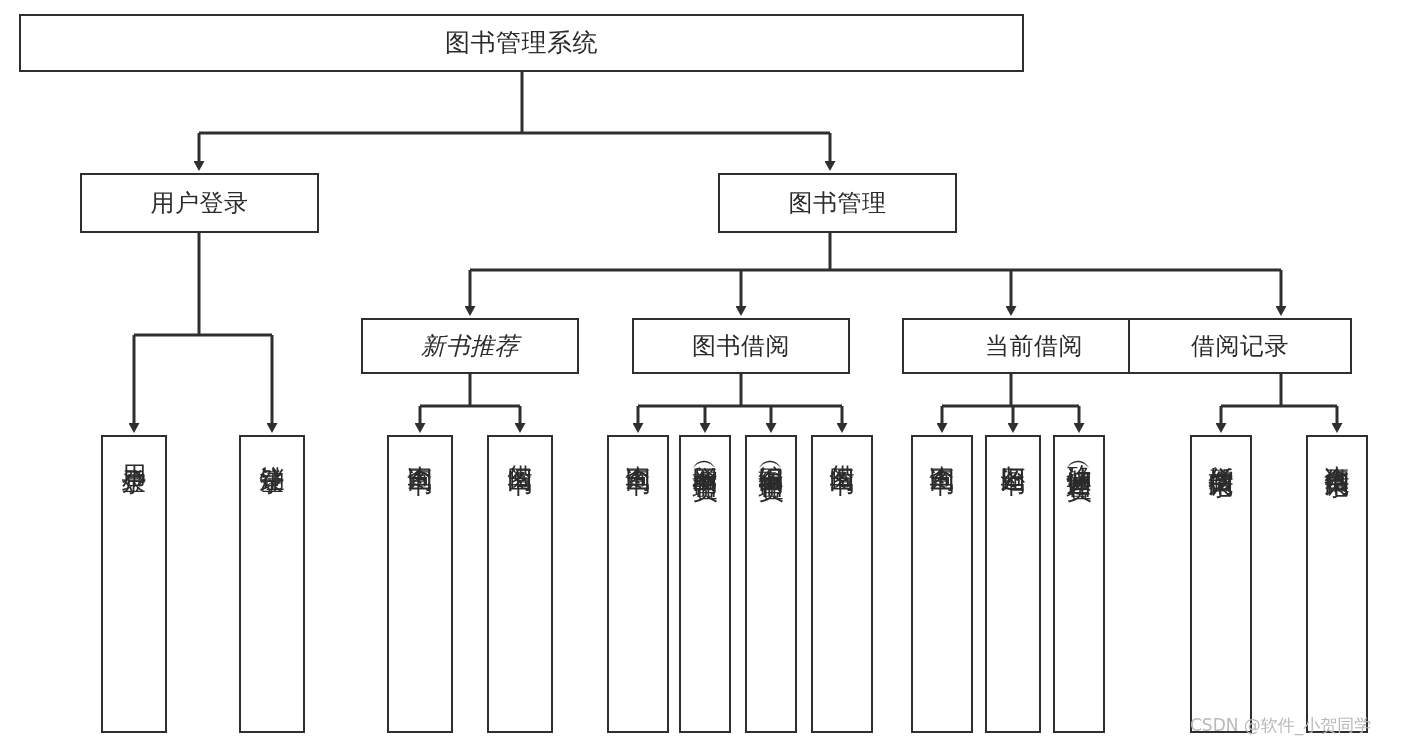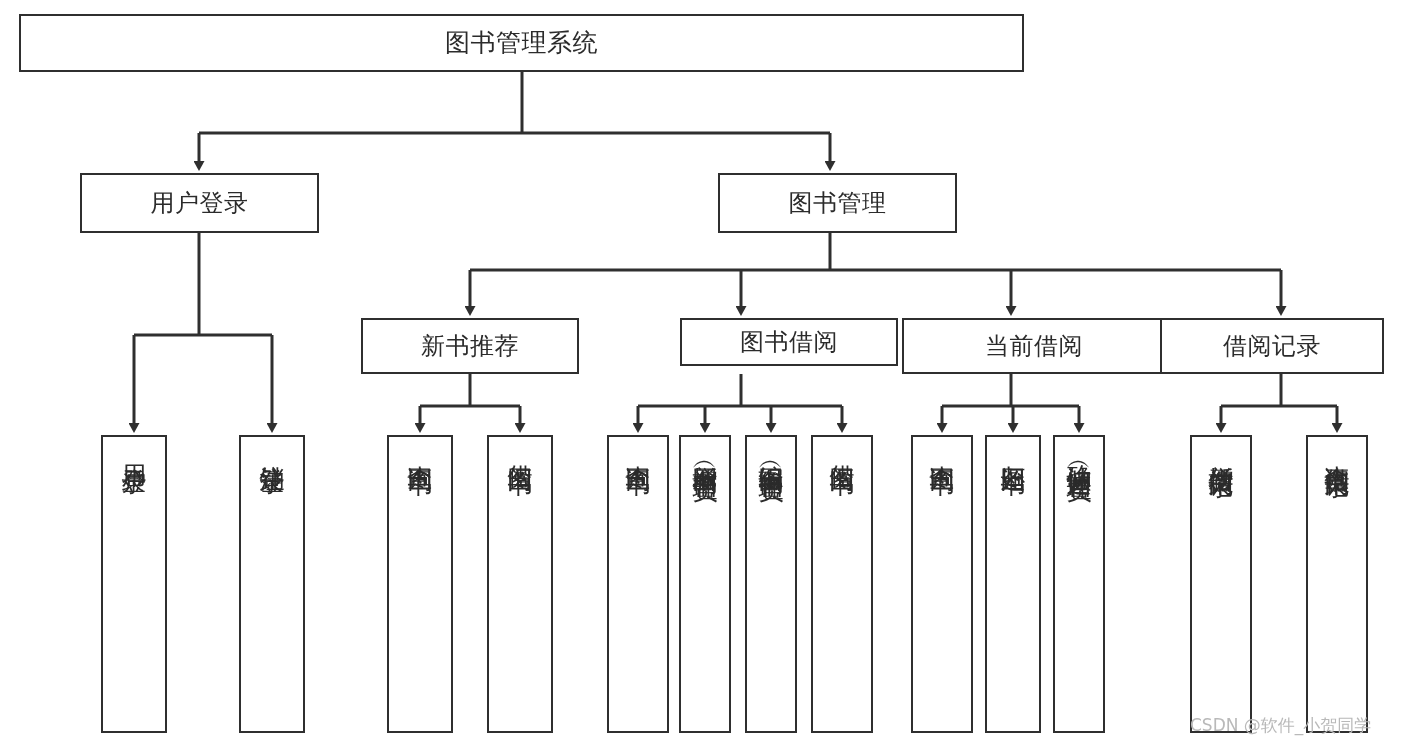--- a/index.html
+++ b/index.html
@@ -125,30 +125,30 @@
   <div id="nodes">
       <div class="node h root" style="left: 19px; top: 14px; width: 1005px; height: 58px;">
         <span class="label">图书管理系统</span>
       </div>
       <div class="node h" style="left: 80px; top: 173px; width: 239px; height: 60px;">
         <span class="label">用户登录</span>
       </div>
       <div class="node h" style="left: 711px; top: 173px; width: 239px; height: 60px; margin-left: 7px;">
         <span class="label">图书管理</span>
       </div>
-      <div class="node h" style="left: 361px; top: 318px; width: 218px; height: 56px;">
+      <div class="node h" style="left: 361px; top: 318px; width: 218px; height: 56px; font-style: italic;">
         <span class="label">新书推荐</span>
       </div>
-      <div class="node h" style="left: 632px; top: 318px; width: 218px; height: 48px; margin-left: 48px;">
+      <div class="node h" style="left: 632px; top: 318px; width: 218px; height: 56px;">
         <span class="label">图书借阅</span>
       </div>
       <div class="node h" style="left: 902px; top: 318px; width: 264px; height: 56px;">
         <span class="label">当前借阅</span>
       </div>
-      <div class="node h" style="left: 1160px; top: 318px; width: 224px; height: 56px;">
+      <div class="node h" style="left: 1128px; top: 318px; width: 224px; height: 56px;">
         <span class="label">借阅记录</span>
       </div>
       <div class="node v" style="left: 101px; top: 435px; width: 66px; height: 298px;">
         <span class="label">用户登录</span>
       </div>
       <div class="node v" style="left: 239px; top: 435px; width: 66px; height: 298px;">
         <span class="label">注销登录</span>
       </div>
       <div class="node v" style="left: 387px; top: 435px; width: 66px; height: 298px;">
         <span class="label">查询图书</span>

